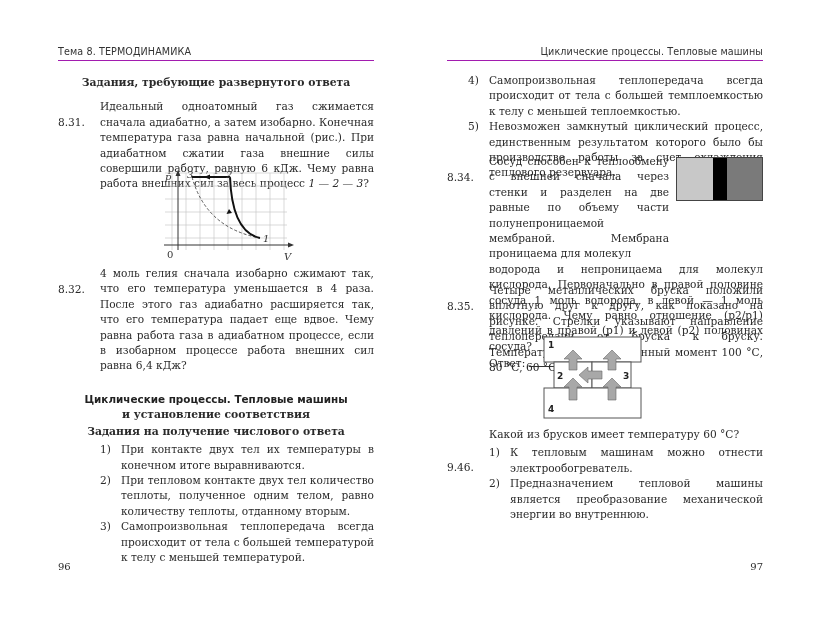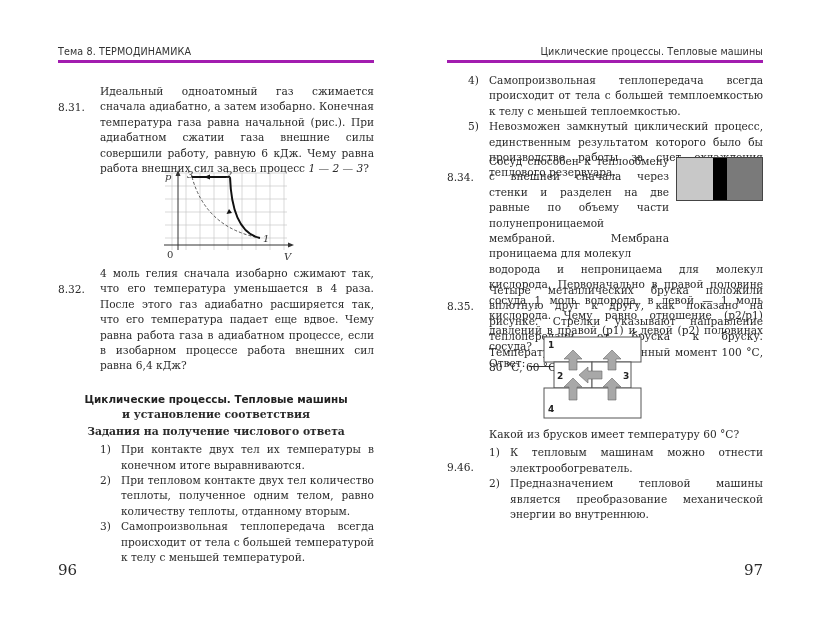--- a/index.html
+++ b/index.html
@@ -1,45 +1,46 @@
 <!DOCTYPE html>
 <html><head>
 <meta charset="utf-8">
 <style>
   * { margin:0; padding:0; box-sizing:border-box; }
   html, body { width:820px; height:636px; background:#ffffff; overflow:hidden; }
   body { position:relative; font-family:"DejaVu Serif", serif; color:#2a2a2a; }
   .page { position:absolute; top:0; height:636px; }
   .page.left { left:58px; width:316px; }
   .page.right { left:447px; width:316px; }
-  .run-head { position:absolute; top:46px; left:0; width:316px; font-family:"DejaVu Sans", sans-serif; font-size:9.6px; color:#333; border-bottom:3px solid #a21caf; padding-bottom:3px; letter-spacing:0.1px; }
+  .run-head { position:absolute; top:46px; left:0; width:316px; font-family:"DejaVu Sans", sans-serif; font-size:9.6px; color:#333; border-bottom:1px solid #a21caf; padding-bottom:3px; letter-spacing:0.1px; }
   .run-head.r { text-align:right; }
   .body { position:absolute; left:0; width:316px; font-size:10.6px; line-height:15.4px; text-align:justify; }
   .section-title { font-weight:bold; text-align:center; font-size:10.8px; }
   .section-sans { font-family:"DejaVu Sans", sans-serif; font-weight:bold; text-align:center; font-size:10.4px; color:#222; }
   .task { position:relative; padding-left:42px; }
   .task .num { position:absolute; left:0; top:16px; font-weight:normal; }
   .opt { position:relative; padding-left:21px; margin-left:42px; }
   .task-right .opt { margin-left:21px; }
   .opt .on { position:absolute; left:0; top:0; }
   .answer { padding-left:42px; }
   .blank { display:inline-block; width:58px; border-bottom:1px solid #333; height:10px; margin-left:4px; }
-  .folio { position:absolute; top:561px; font-size:15px; }
+  .folio { position:absolute; top:561px; font-size:10px; }
   i.v { font-style:italic; }
   .fig-graph { position:absolute; left:104px; width:134px; height:90px; }
   .fig-bars { position:absolute; right:0; width:87px; height:44px; border:1px solid #444; display:flex; }
   .fig-blocks { position:absolute; left:96px; width:102px; height:90px; }
 </style>
 </head>
 <body>
 
 <div class="page left">
   <div class="run-head">Тема 8. ТЕРМОДИНАМИКА</div>
 
   <div class="body" style="top:75px;">
+    <div class="section-title">Задания, требующие развернутого ответа</div>
 
     <div class="task" style="margin-top:9px;">
       <span class="num">8.31.</span>
       <span>Идеальный одноатомный газ сжимается сначала адиабатно, а затем изобарно. Конечная температура газа равна начальной (рис.). При адиабатном сжатии газа внешние силы совершили работу, равную 6 кДж. Чему равна работа внешних сил за весь процесс</span>
       <i class="v">1 — 2 — 3</i><span>?</span>
     </div>
   </div>
 
   <div class="fig-graph" style="top:170px;">
     <svg width="134" height="92" viewBox="0 0 134 92">

